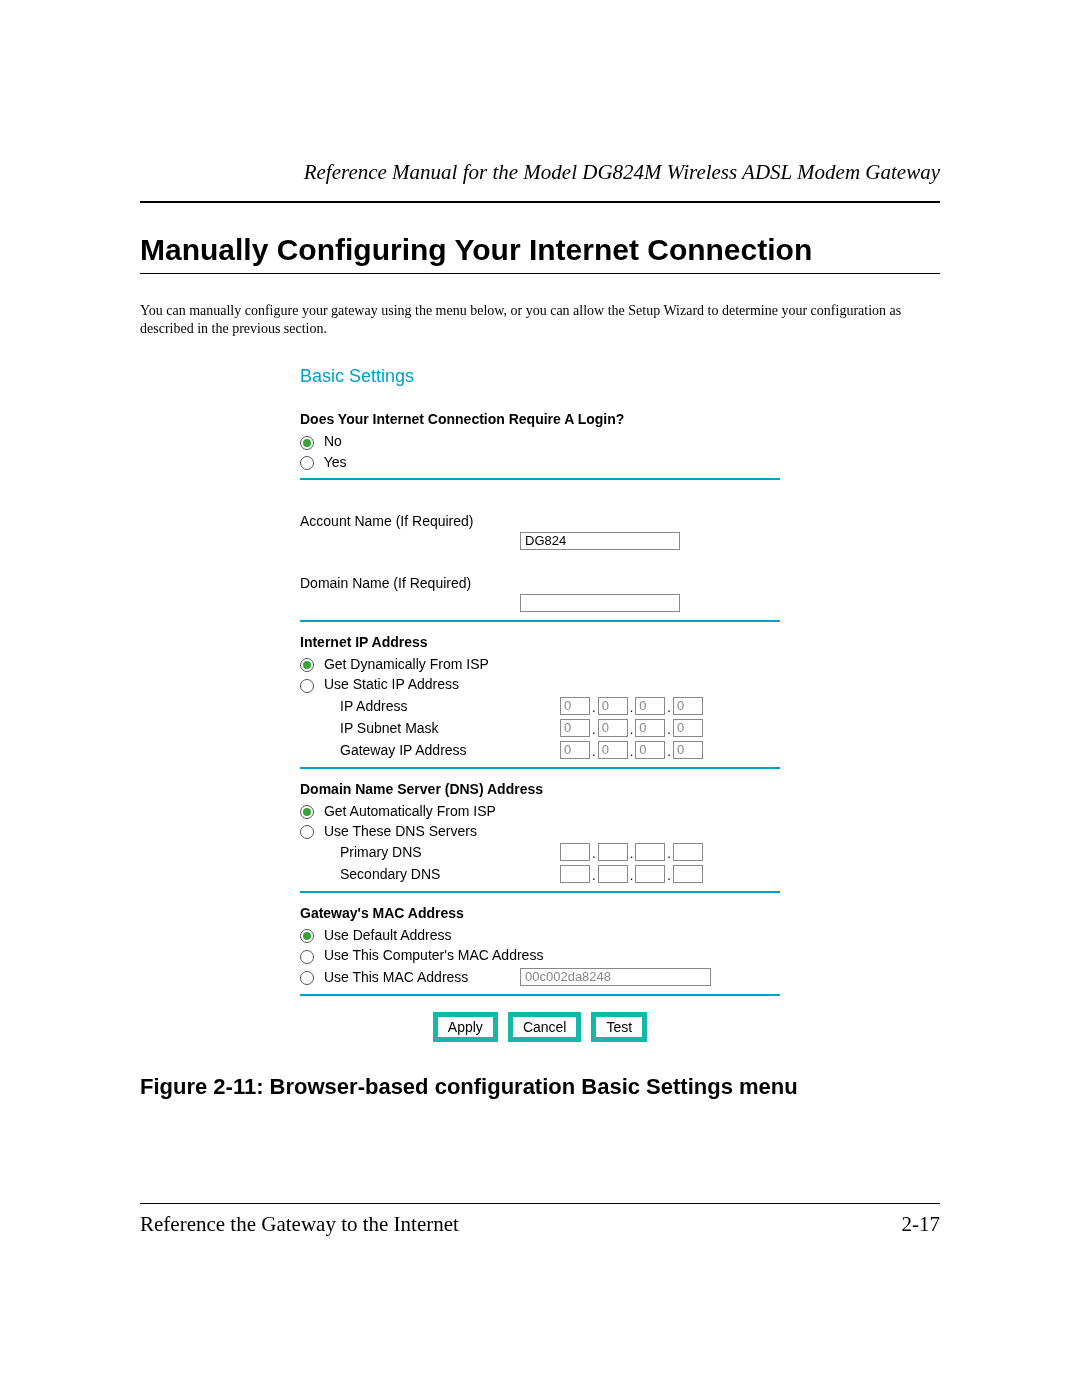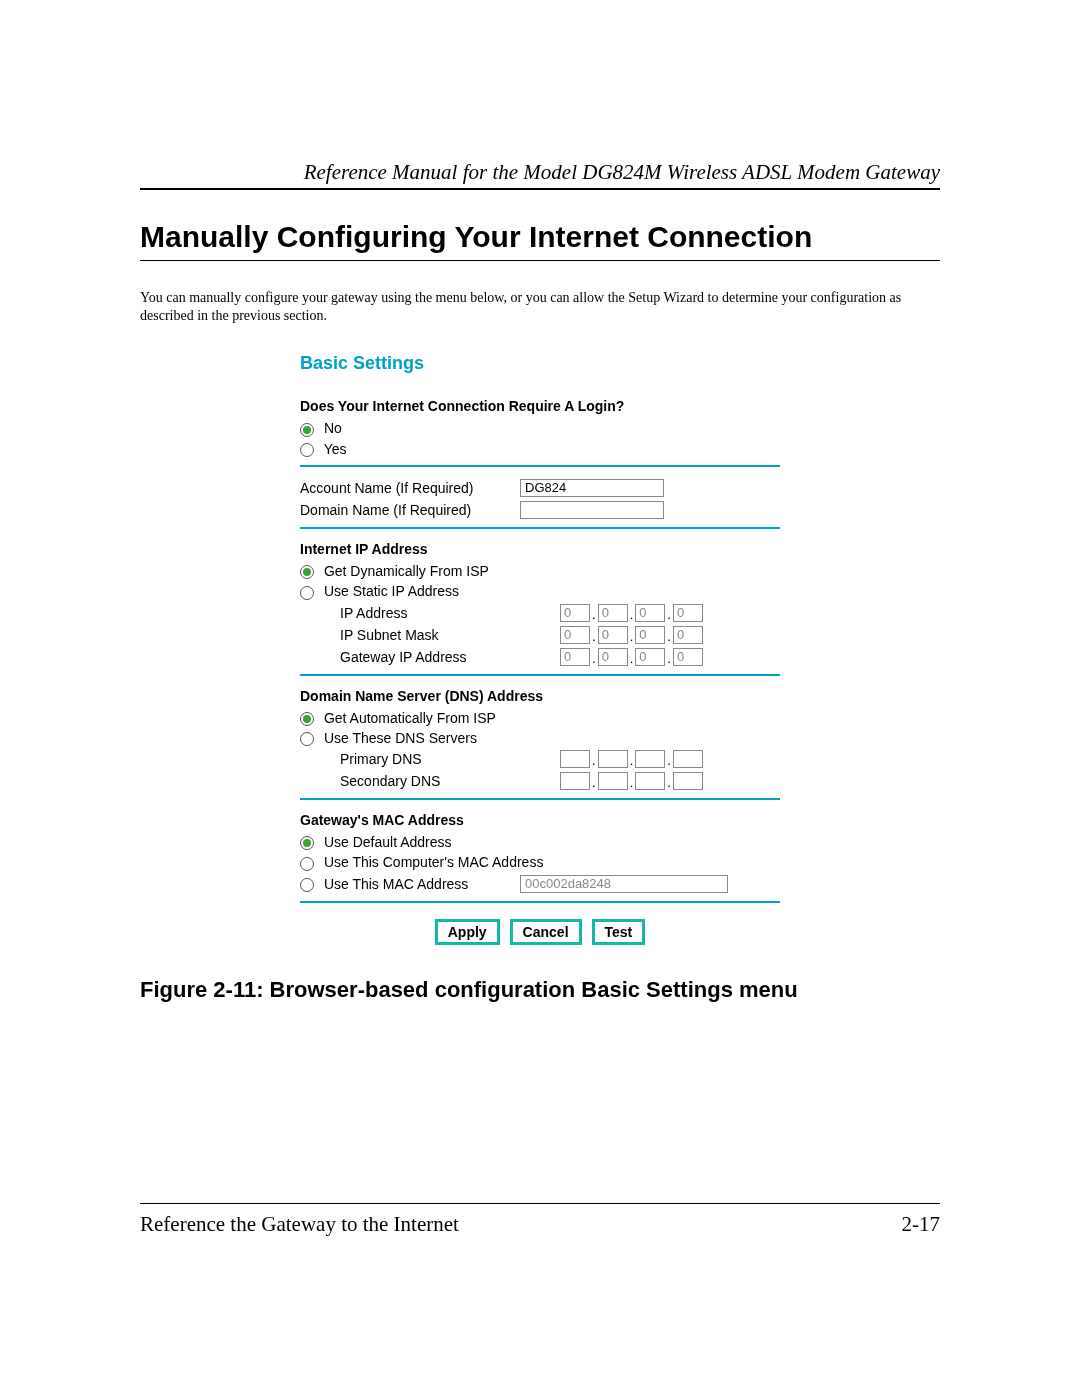--- a/index.html
+++ b/index.html
@@ -12,21 +12,21 @@
     width: 1080px;
     height: 1397px;
     position: relative;
     box-sizing: border-box;
     padding: 160px 140px 0 140px;
   }
   .header-ref {
     font-style: italic;
     font-size: 21px;
     text-align: right;
-    margin-bottom: 3px;
+    margin-bottom: 16px;
   }
   hr.topline {
     border: none;
     border-top: 2px solid #000;
     margin: 0 0 30px 0;
   }
   h1.section-title {
     font-family: Arial, Helvetica, sans-serif;
     font-weight: bold;
     font-size: 30px;
@@ -48,21 +48,21 @@
     margin-bottom: 28px;
   }
   .panel {
     width: 480px;
     font-family: Arial, Helvetica, sans-serif;
     font-size: 14px;
     color: #000;
   }
   .panel-title {
     color: #00a0c8;
-    font-weight: bold;
+    font-weight: normal;
     font-size: 18px;
     margin-bottom: 24px;
   }
   .teal-line {
     border: none;
     border-top: 2px solid #00a0c8;
     margin: 8px 0 12px 0;
   }
   .group-heading {
     font-weight: bold;
@@ -101,49 +101,48 @@
   }
   .txt {
     border: 1px solid #888;
     height: 18px;
     padding: 1px 4px;
     font-family: Arial, Helvetica, sans-serif;
     font-size: 13px;
     background: #fff;
     box-sizing: border-box;
   }
-  .txt.wide { width: 144px; }
-  .txt.mac  { width: 208px; color: #888; }
+  .txt.wide { width: 160px; margin-top: 40px; }
+  .txt.mac  { width: 191px; color: #888; }
   .octet {
     border: 1px solid #888;
     width: 30px;
     height: 18px;
     padding: 1px 3px;
     font-family: Arial, Helvetica, sans-serif;
     font-size: 13px;
     color: #888;
     box-sizing: border-box;
     background: #fff;
   }
   .ip-group { display: inline-flex; align-items: flex-end; gap: 0; }
   .ip-group .dot { margin: 0 2px; font-size: 13px; }
   .btn-row {
     display: flex;
     justify-content: center;
     gap: 10px;
     margin-top: 16px;
   }
   .btn {
-    border: 3px solid #14b8a6;
+    border: 5px solid #14b8a6;
     background: #fff;
     padding: 2px 10px;
     font-family: Arial, Helvetica, sans-serif;
     font-size: 14px;
     cursor: pointer;
-    font-weight: bold;
   }
   .figure-caption {
     font-family: Arial, Helvetica, sans-serif;
     font-weight: bold;
     font-size: 22px;
     margin-top: 32px;
   }
   .footer {
     position: absolute;
     left: 140px;

